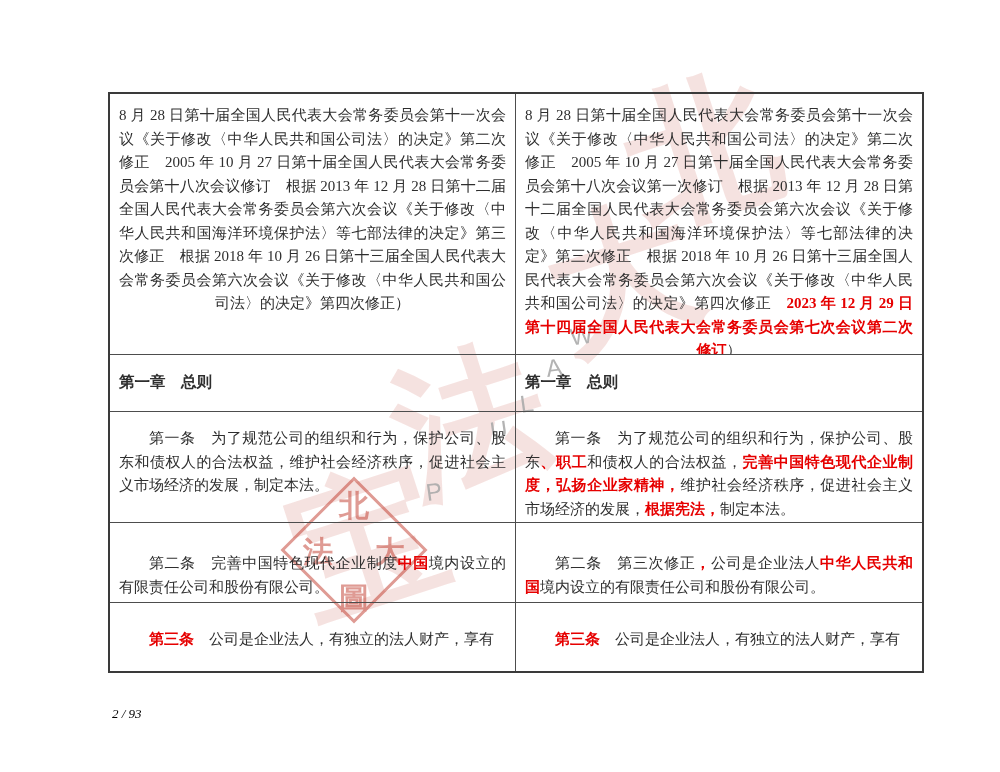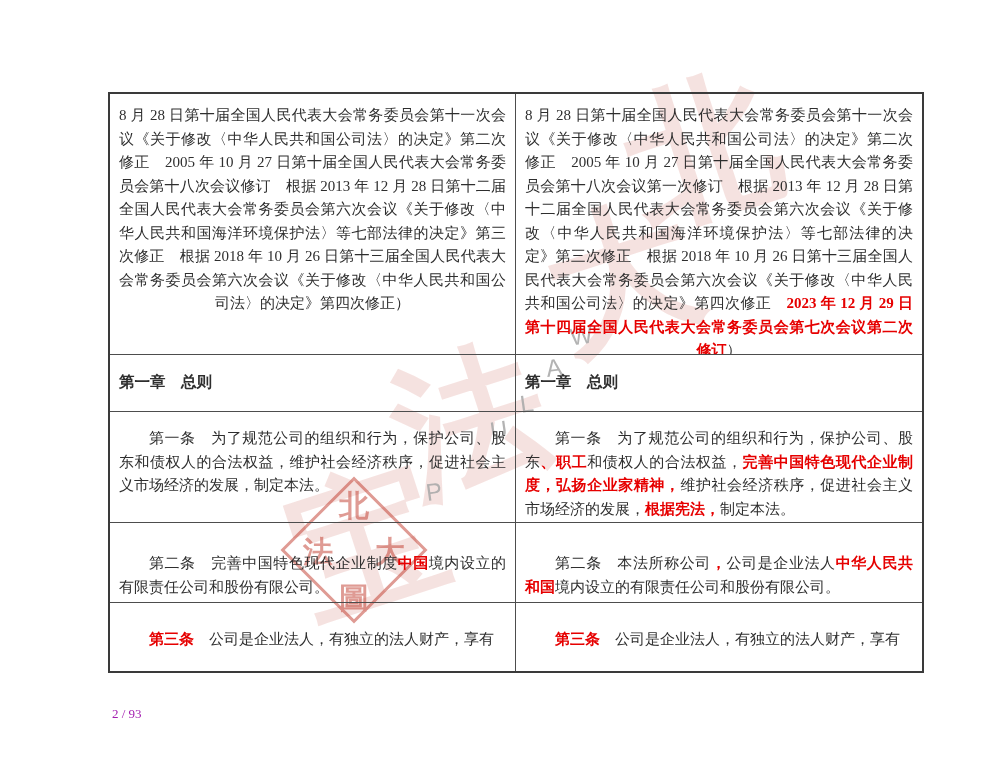--- a/index.html
+++ b/index.html
@@ -47,21 +47,21 @@
   .heading-cell { padding-top:15px; }
   .heading-cell p { text-align:left; font-weight:bold; font-size:15.5px; }
   .article p { text-align:justify; text-indent:2em; }
   .row3 { padding-top:15px; }
   .row4 { padding-top:29px; }
   .row5 { padding-top:25px; }
   .red { color:#e60000; font-weight:bold; }
   
   .page-number {
     position:absolute; left:112px; top:706px; z-index:2;
-    font-size:13px; color:#a21caf;
+    font-size:13px; color:#000000;font-style:italic;
   }
 </style>
 </head>
 <body>
 
 <div class="page">
 
   <div class="watermark">
     <span class="wm-callig" style="left:628px; top:52px;">北</span>
     <span class="wm-callig" style="left:548px; top:178px;">大</span>
@@ -103,21 +103,21 @@
       <p><span>第一条　为了规范公司的组织和行为，保护公司、股东和债权人的合法权益，维护社会经济秩序，促进社会主义市场经济的发展，制定本法。</span></p>
     </div>
     <div class="cell has-bottom article row3">
       <p><span>第一条　为了规范公司的组织和行为，保护公司、股东</span><span class="red">、职工</span><span>和债权人的合法权益，</span><span class="red">完善中国特色现代企业制度，弘扬企业家精神，</span><span>维护社会经济秩序，促进社会主义市场经济的发展，</span><span class="red">根据宪法，</span><span>制定本法。</span></p>
     </div>
 
     <div class="cell col-left has-bottom article row4">
       <p><span>第二条　完善中国特色现代企业制度</span><span class="red">中国</span><span>境内设立的有限责任公司和股份有限公司。</span></p>
     </div>
     <div class="cell article row4 has-bottom">
-      <p><span>第二条　本法所称公司</span><span class="red">，</span><span>公司是企业法人</span><span class="red">中华人民共和国</span><span>境内设立的有限责任公司和股份有限公司。</span></p>
+      <p><span>第二条　第三次修正</span><span class="red">，</span><span>公司是企业法人</span><span class="red">中华人民共和国</span><span>境内设立的有限责任公司和股份有限公司。</span></p>
     </div>
 
     <div class="cell col-left article row5">
       <p><span class="red">第三条</span><span>　公司是企业法人，有独立的法人财产，享有</span></p>
     </div>
     <div class="cell article row5">
       <p><span class="red">第三条</span><span>　公司是企业法人，有独立的法人财产，享有</span></p>
     </div>
 
   </div>

